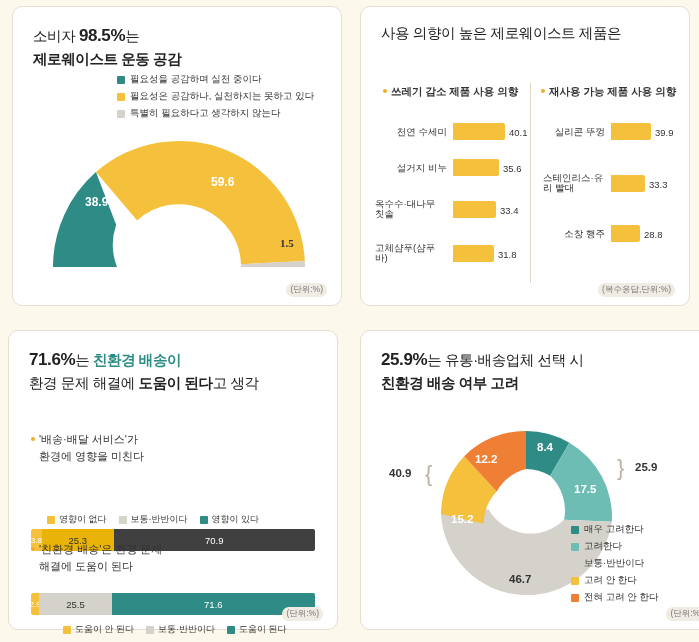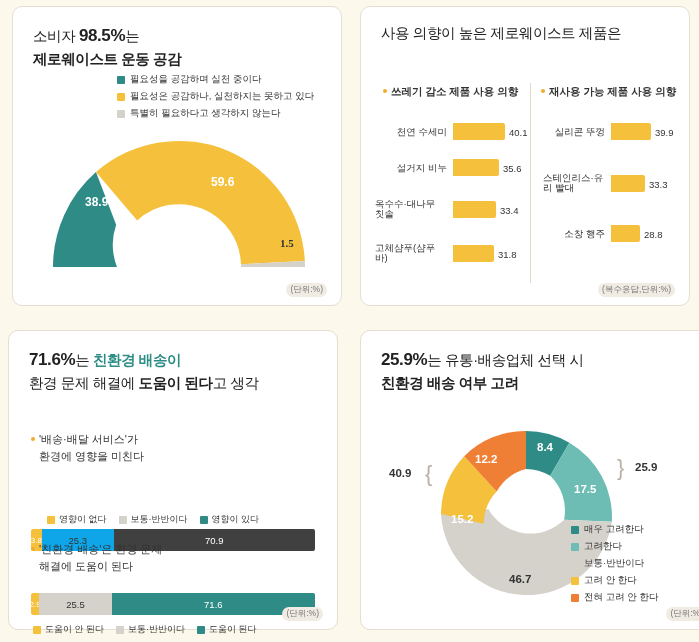--- a/index.html
+++ b/index.html
@@ -325,21 +325,21 @@
       <span class="big">71.6%</span><span class="norm">는 </span><span class="hl">친환경 배송이</span><br>
       <span class="norm">환경 문제 해결에 </span><span>도움이 된다</span><span class="norm">고 생각</span>
     </div>
 
     <div class="bl-sub" style="left:22px; top:100px; width:280px;">
       <span class="dot"></span><span>'배송·배달 서비스'가</span><br>
       <span style="margin-left:8px;">환경에 영향을 미친다</span>
     </div>
     <div class="stack" style="left:22px; top:152px; width:284px;margin-top:46px;">
       <div class="seg white" style="width:3.8%; background:#f5c13d; font-size:8px;">3.8</div>
-      <div class="seg" style="width:25.3%; background:#0ea5e9;">25.3</div>
+      <div class="seg" style="width:25.3%; background:#eab308;">25.3</div>
       <div class="seg white" style="width:70.9%; background:#404040;">70.9</div>
     </div>
     <div class="legend-h" style="left:38px; top:182px;">
       <div class="item">
           <span class="sw" style="background:#f5c13d"></span>
           <span>영향이 없다</span>
         </div>
       <div class="item">
           <span class="sw" style="background:#d5d2cb"></span>
           <span>보통·반반이다</span>
@@ -352,21 +352,21 @@
 
     <div class="bl-sub" style="left:22px; top:210px; width:280px;">
       <span class="dot"></span><span>'친환경 배송'은 환경 문제</span><br>
       <span style="margin-left:8px;">해결에 도움이 된다</span>
     </div>
     <div class="stack" style="left:22px; top:262px; width:284px;">
       <div class="seg white" style="width:2.9%; background:#f5c13d; font-size:8px;">2.9</div>
       <div class="seg" style="width:25.5%; background:#d5d2cb;">25.5</div>
       <div class="seg white" style="width:71.6%; background:#2e8b86;">71.6</div>
     </div>
-    <div class="legend-h" style="left:24px; top:292px;">
+    <div class="legend-h" style="left:54px; top:292px;">
       <div class="item">
           <span class="sw" style="background:#f5c13d"></span>
           <span>도움이 안 된다</span>
         </div>
       <div class="item">
           <span class="sw" style="background:#d5d2cb"></span>
           <span>보통·반반이다</span>
         </div>
       <div class="item">
           <span class="sw" style="background:#2e8b86"></span>

